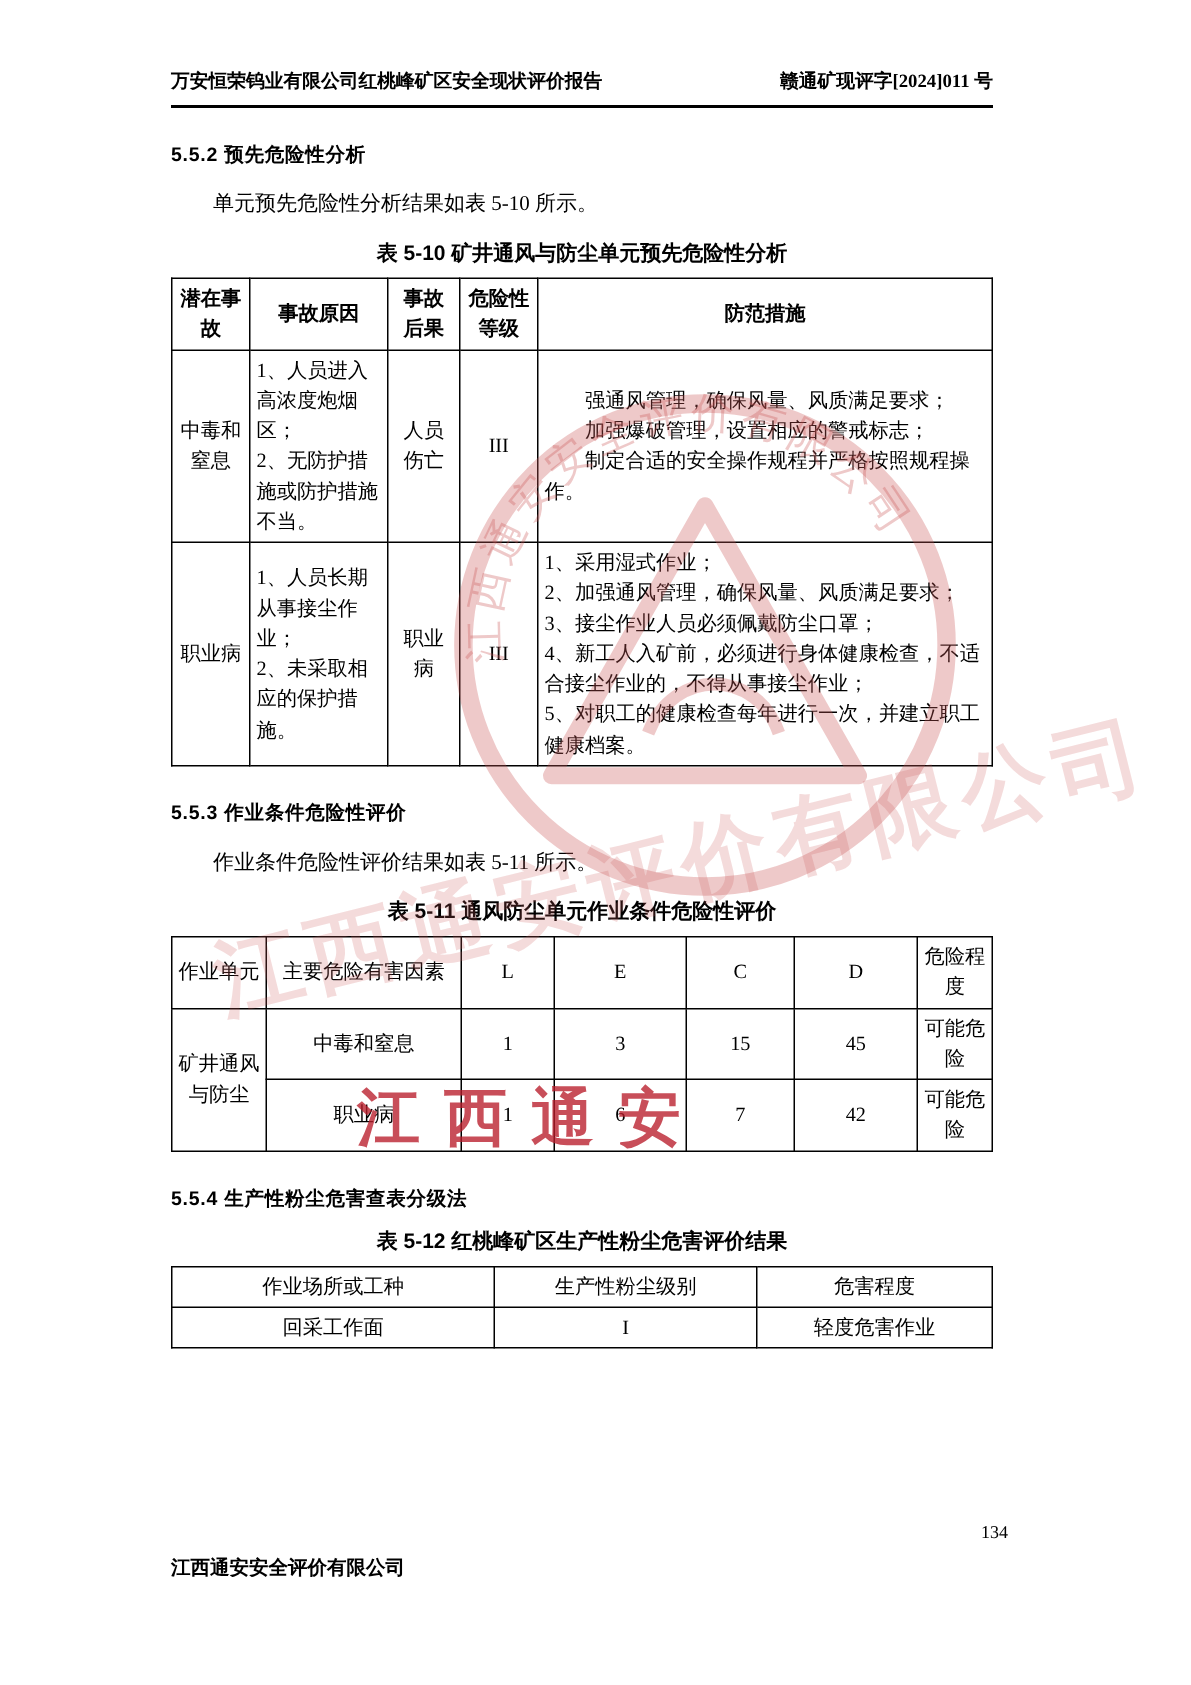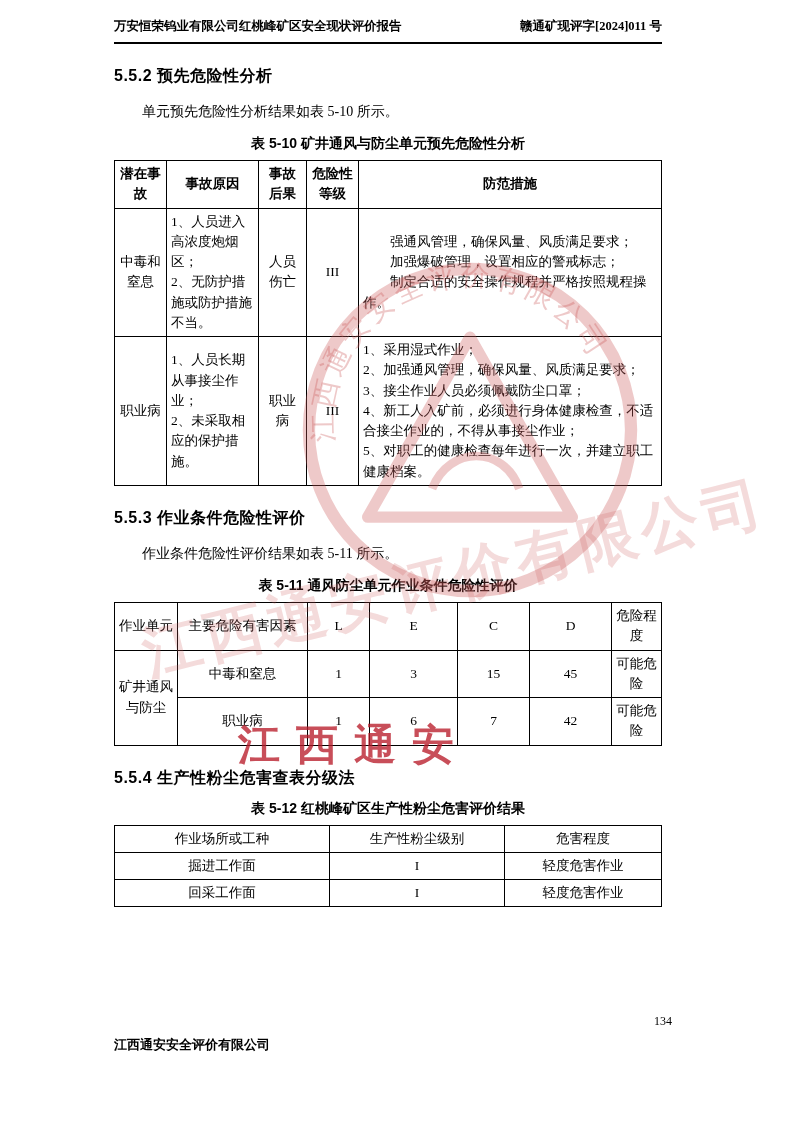--- a/index.html
+++ b/index.html
@@ -9,36 +9,36 @@
     background: #ffffff;
     color: #000;
     font-family: "Liberation Serif", "DejaVu Serif", serif;
     position: relative;
     overflow: hidden;
   }
   .page {
     position: relative;
     width: 776px;
     height: 1123px;
-    padding: 18px 114px 0 114px;
+    padding: 46px 114px 0 114px;
   }
   
   .doc-header {
     display: flex;
     justify-content: space-between;
     align-items: flex-end;
     font-weight: bold;
     font-size: 12.5px;
     padding-bottom: 7px;
     border-bottom: 2.5px solid #000;
   }
   
   .sec-heading {
     font-family: "Liberation Sans", "DejaVu Sans", sans-serif;
-    font-size: 16px;
+    font-size: 13px;
     font-weight: bold;
     margin-top: 22px;
     letter-spacing: 0.5px;
   }
   .para {
     font-size: 14px;
     line-height: 1.8;
     text-indent: 2em;
     margin-top: 12px;
   }
@@ -227,25 +227,20 @@
     <colgroup>
       <col style="width:215px">
         <col style="width:175px">
         <col>
     </colgroup>
     <tbody>
       <tr>
         <th>作业场所或工种</th>
         <th>生产性粉尘级别</th>
         <th>危害程度</th>
-      </tr>
-      <tr>
-        <td>掘进工作面</td>
-        <td>I</td>
-        <td>轻度危害作业</td>
       </tr>
       <tr>
         <td>回采工作面</td>
         <td>I</td>
         <td>轻度危害作业</td>
       </tr>
     </tbody>
   </table>
 
   <div class="page-number">134</div>

